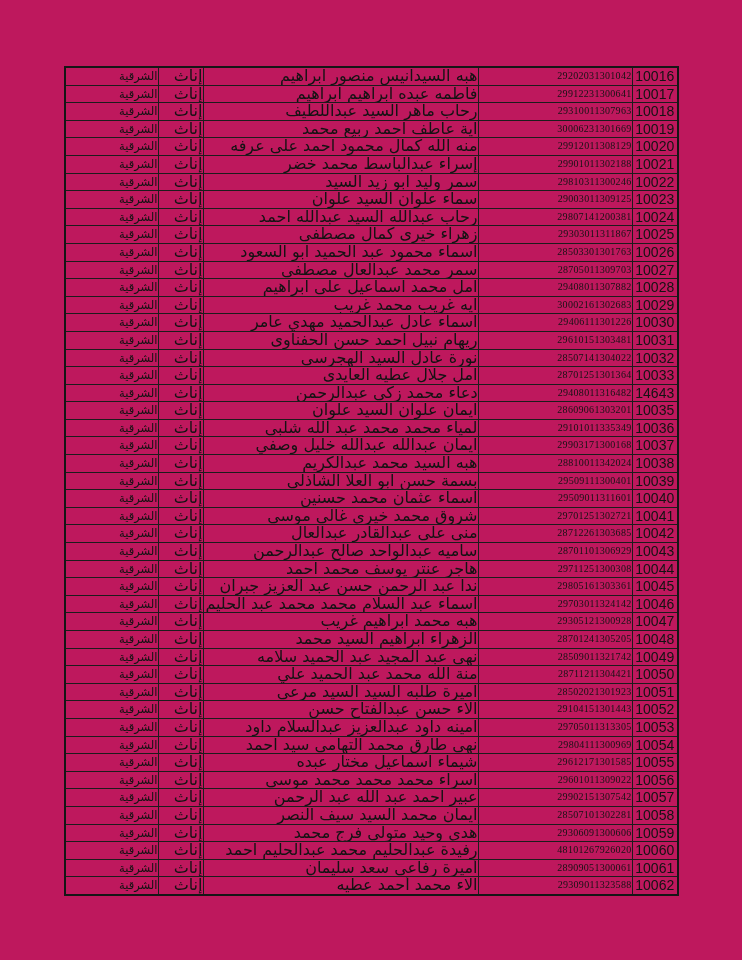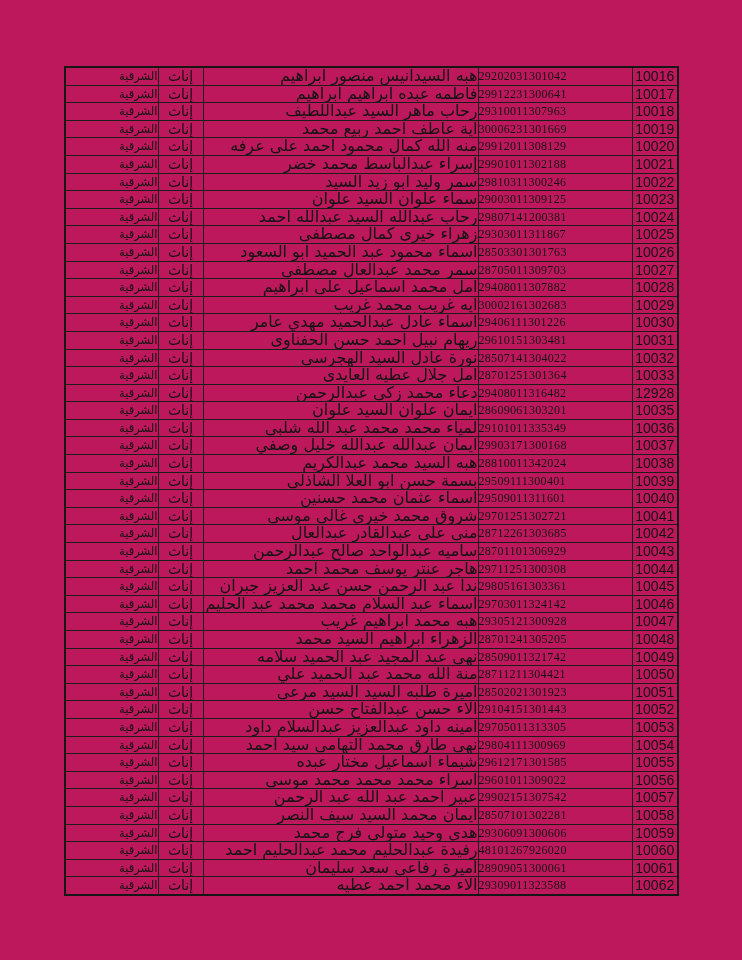--- a/index.html
+++ b/index.html
@@ -43,31 +43,31 @@
   col.c-name   { width: 275px; }
   col.c-nid    { width: 154px; }
   col.c-serial { width: 46px; }
 
   td.region {
     text-align: right;
     padding-right: 10px;
     font-size: 11.5px;
   }
   td.gender {
-    text-align: center;
-    font-size: 14px;
+    font-size: 16px;
   }
   td.name {
     text-align: right;
     padding-right: 4px;
     font-size: 16px;
   }
   td.nid {
     font-family: "Liberation Serif", "DejaVu Serif", serif;
-    font-size: 12px;
+    font-size: 10px;
+    text-align: right;
     padding-right: 6px;
     border-left: 2px solid #141414;
     border-right: 2px solid #141414;
     letter-spacing: 0.3px;
   }
   td.serial {
     font-family: Liberation Sans, sans-serif;
     font-size: 14px;
     text-align: center;
   }
@@ -209,21 +209,21 @@
     <td class="gender" dir="rtl">إناث</td>
     <td class="name" dir="rtl">امل جلال عطيه العايدى</td>
     <td class="nid">28701251301364</td>
     <td class="serial">10033</td>
   </tr>
         <tr class="row">
     <td class="region" dir="rtl">الشرقية</td>
     <td class="gender" dir="rtl">إناث</td>
     <td class="name" dir="rtl">دعاء محمد زكي عبدالرحمن</td>
     <td class="nid">29408011316482</td>
-    <td class="serial">12928</td>
+    <td class="serial">14643</td>
   </tr>
         <tr class="row">
     <td class="region" dir="rtl">الشرقية</td>
     <td class="gender" dir="rtl">إناث</td>
     <td class="name" dir="rtl">ايمان علوان السيد علوان</td>
     <td class="nid">28609061303201</td>
     <td class="serial">10035</td>
   </tr>
         <tr class="row">
     <td class="region" dir="rtl">الشرقية</td>

